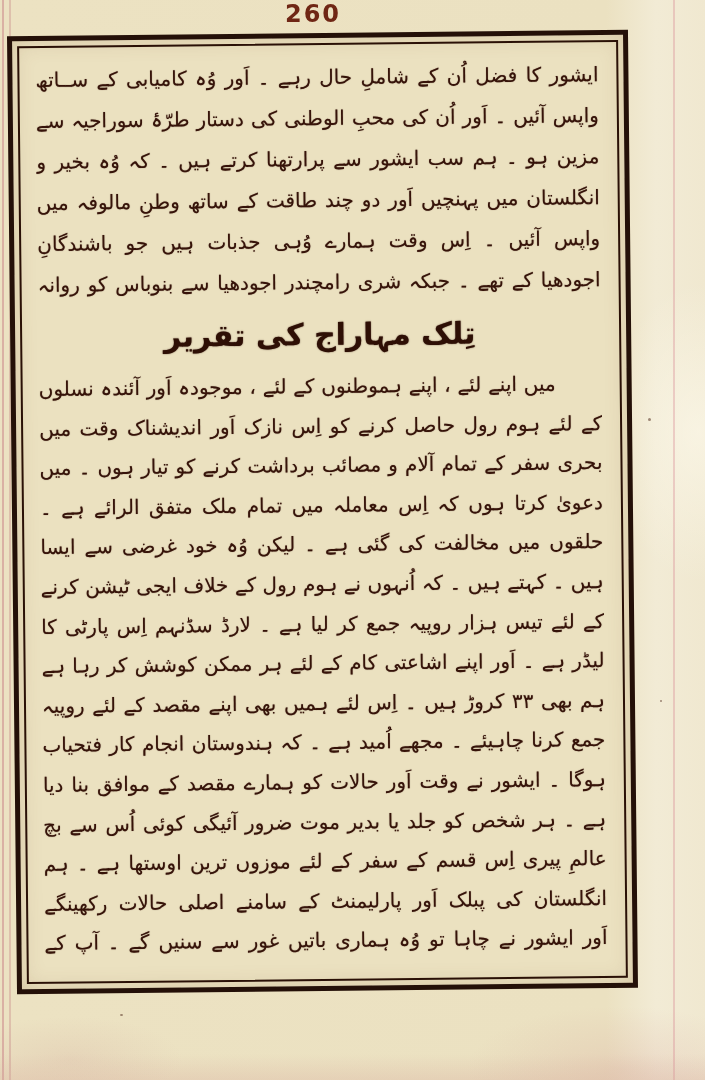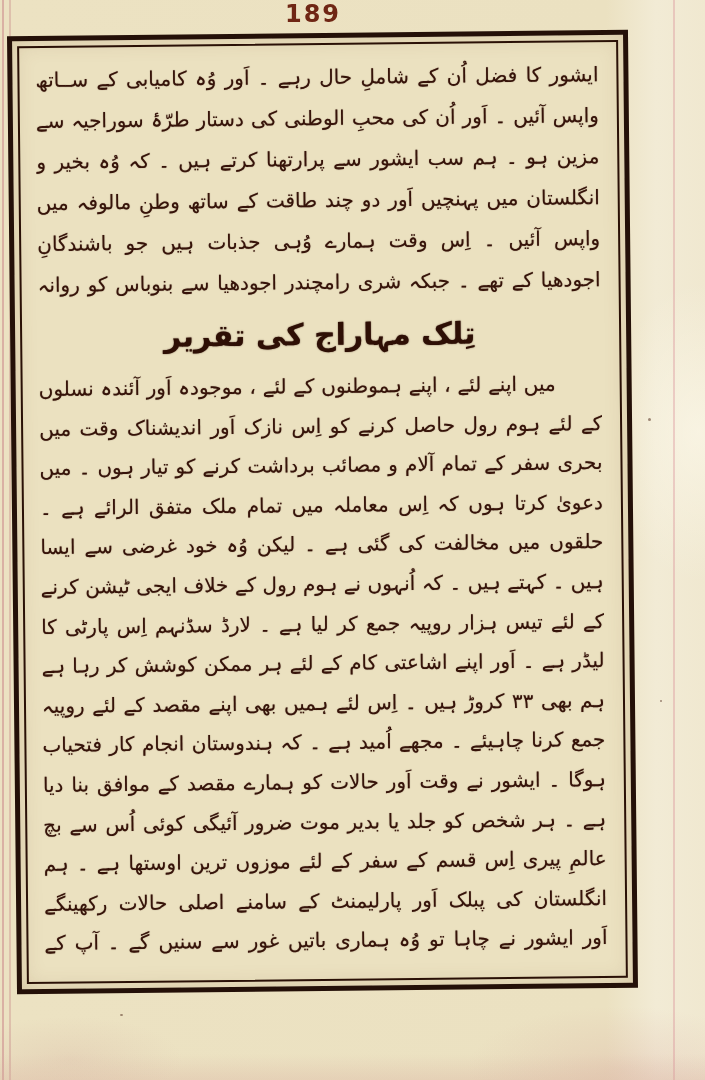--- a/index.html
+++ b/index.html
@@ -55,21 +55,21 @@
   .speck{position:absolute;border-radius:50%;background:rgba(70,30,15,.5);}
 </style>
 </head>
 <body>
 
 <div class="edge-line edge-a"></div>
 <div class="edge-line edge-b"></div>
 <div class="edge-line edge-c"></div>
 <div class="bottom-tint"></div>
 
-<div class="pageno">189</div>
+<div class="pageno">260</div>
 
 <div class="frame">
   <div class="frame-inner">
     <div class="content">
 
       <div class="p1">
           <div class="line">ایشور کا فضل اُن کے شاملِ حال رہے ۔ اَور وُہ کامیابی کے ســاتھ</div>
           <div class="line">واپس آئیں ۔ اَور اُن کی محبِ الوطنی کی دستار طرّۂ سوراجیہ سے</div>
           <div class="line">مزین ہو ۔ ہم سب ایشور سے پرارتھنا کرتے ہیں ۔ کہ وُہ بخیر و سلامت</div>
           <div class="line">انگلستان میں پہنچیں اَور دو چند طاقت کے ساتھ وطنِ مالوفہ میں</div>

